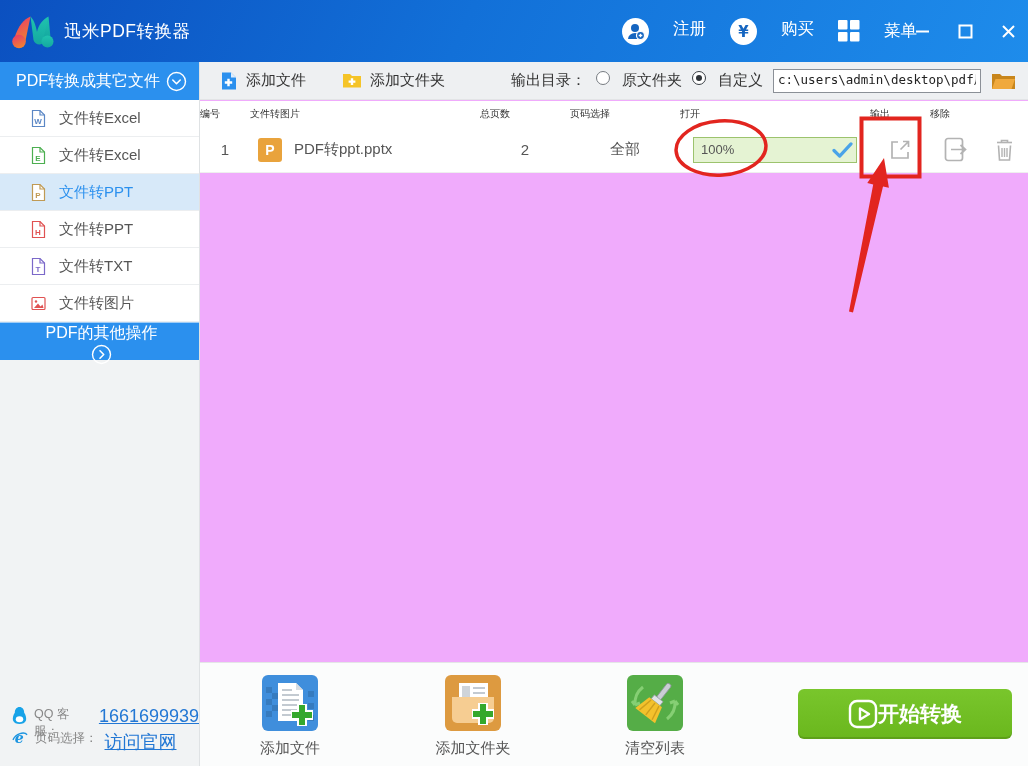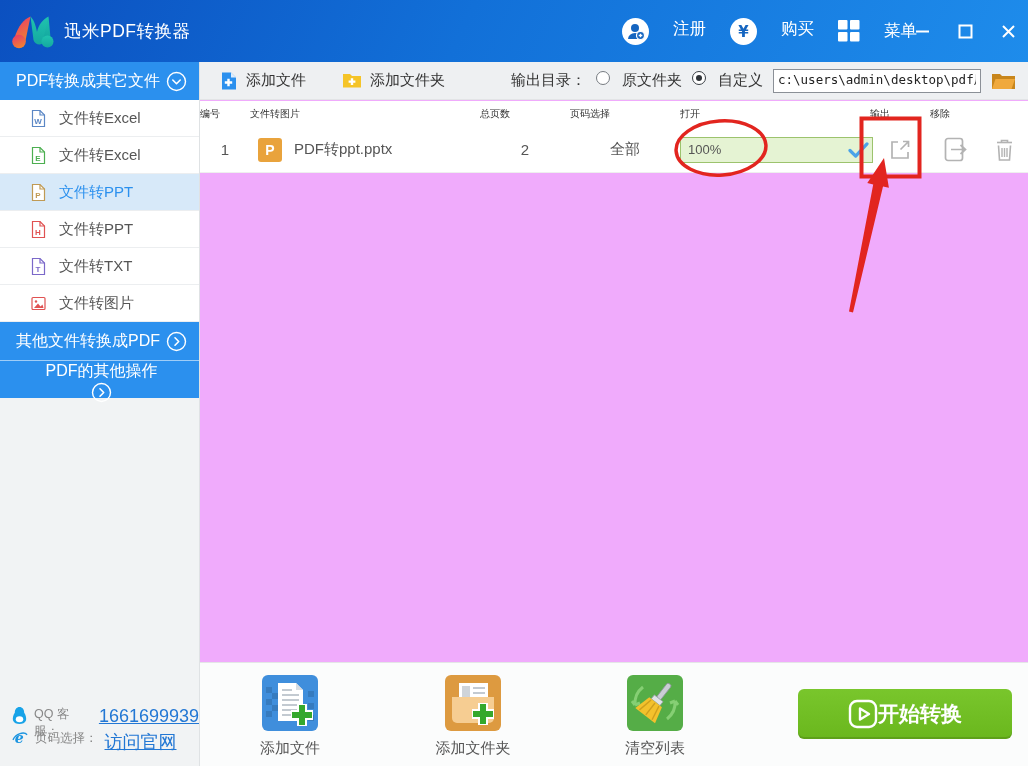--- a/index.html
+++ b/index.html
@@ -51,21 +51,21 @@
     grid-template-columns:50px 230px 90px 110px 190px 60px 50px 48px;align-items:center;
     border-bottom:1px solid #e6e8ea;background:#fff;}
   .th{font-size:10px;color:#333;font-weight:400;text-align:left;}
   .trow{position:absolute;left:0;top:65px;width:828px;height:45px;display:grid;
     grid-template-columns:50px 230px 90px 110px 190px 60px 50px 48px;align-items:center;
     border-bottom:1px solid #efefef;background:#fff;}
   .td{font-size:15px;color:#555;text-align:center;}
   .td-name{display:flex;align-items:center;gap:12px;padding-left:8px;text-align:left;}
   .badge{width:24px;height:24px;border-radius:3px;background:#e9a33c;color:#fff;font-weight:bold;
     font-size:14px;display:flex;align-items:center;justify-content:center;flex:0 0 auto;}
-  .progress{position:relative;width:193px;height:26px;margin:0 auto;border:1px solid #9cc36d;
+  .progress{position:relative;width:164px;height:26px;margin:0 auto;border:1px solid #9cc36d;
     background:#e5f3d3;box-sizing:border-box;display:flex;align-items:center;}
   .progress-text{font-size:13px;color:#555;padding-left:7px;}
   .progress-check{position:absolute;right:3px;top:4px;}
   .icon-btn{background:none;border:none;padding:0;cursor:pointer;display:flex;align-items:center;justify-content:center;margin:0 auto;}
 
   
   .bottombar{position:absolute;left:0;bottom:0;width:828px;height:104px;background:#fbfcfc;border-top:1px solid #e4e6e7;box-sizing:border-box;}
   .big-action{position:absolute;width:120px;text-align:center;cursor:pointer;}
   .big-action .ic{margin:12px auto 0;width:56px;height:56px;}
   .big-action .lbl{margin-top:8px;font-size:15px;color:#555;}
@@ -226,29 +226,20 @@
       <span style="display:flex;">
         <svg width="17" height="19" viewBox="0 0 17 19">
           <rect x="2" y="3.5" width="13" height="12" rx="1" fill="#fff" stroke="#e05252" stroke-width="1.2"></rect>
           <circle cx="6" cy="7.5" r="1.2" fill="#e05252"></circle>
           <path d="M4,14 L8,9.5 L10.5,12.5 L12.5,10.5 L13.5,14 Z" fill="#e05252"></path>
         </svg>
       </span>
       <span>文件转图片</span>
     </div>
 
-    <div class="side-section">
-      <span>其他文件转换成PDF</span>
-      <span style="display:flex;">
-        <svg width="21" height="21" viewBox="0 0 21 21">
-          <circle cx="10.5" cy="10.5" r="9" fill="none" stroke="#fff" stroke-width="1.4"></circle>
-          <path d="M9,6.8 L12.7,10.5 L9,14.2" fill="none" stroke="#fff" stroke-width="1.6" stroke-linecap="round" stroke-linejoin="round"></path>
-        </svg>
-      </span>
-    </div>
     <div class="side-section bt">
       <span>PDF的其他操作</span>
       <span style="display:flex;">
         <svg width="21" height="21" viewBox="0 0 21 21">
           <circle cx="10.5" cy="10.5" r="9" fill="none" stroke="#fff" stroke-width="1.4"></circle>
           <path d="M9,6.8 L12.7,10.5 L9,14.2" fill="none" stroke="#fff" stroke-width="1.6" stroke-linecap="round" stroke-linejoin="round"></path>
         </svg>
       </span>
     </div>
 

